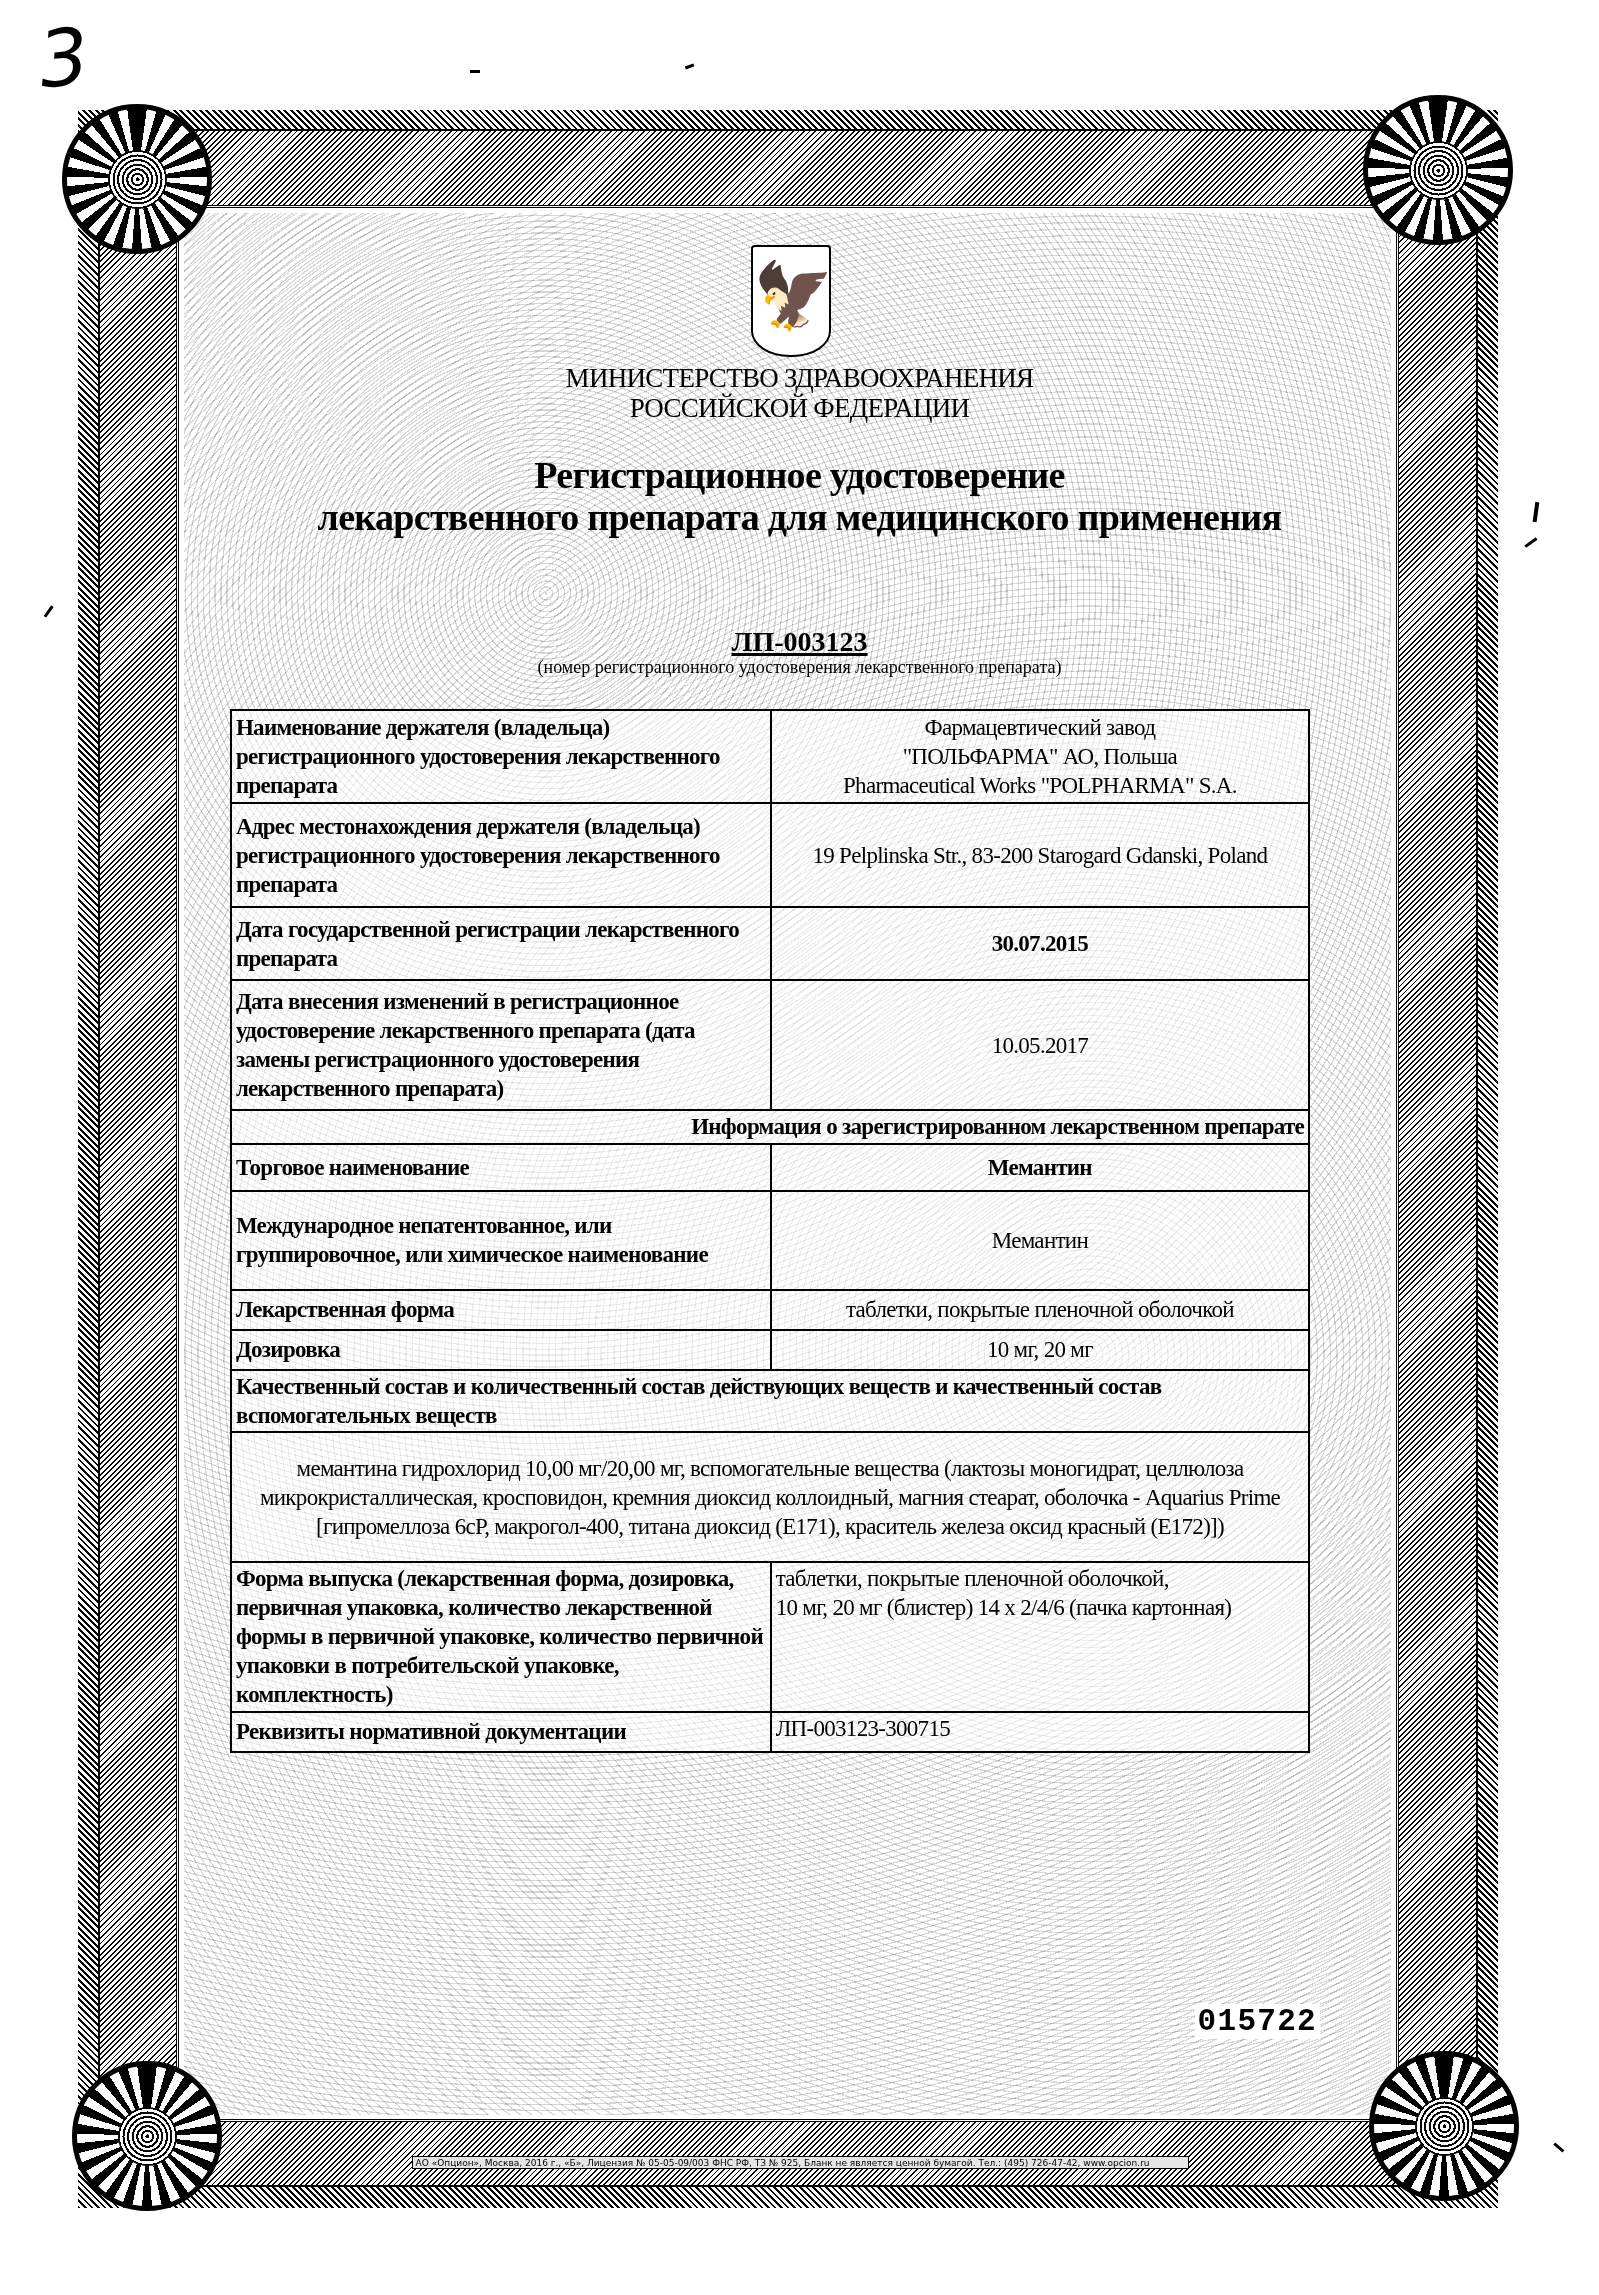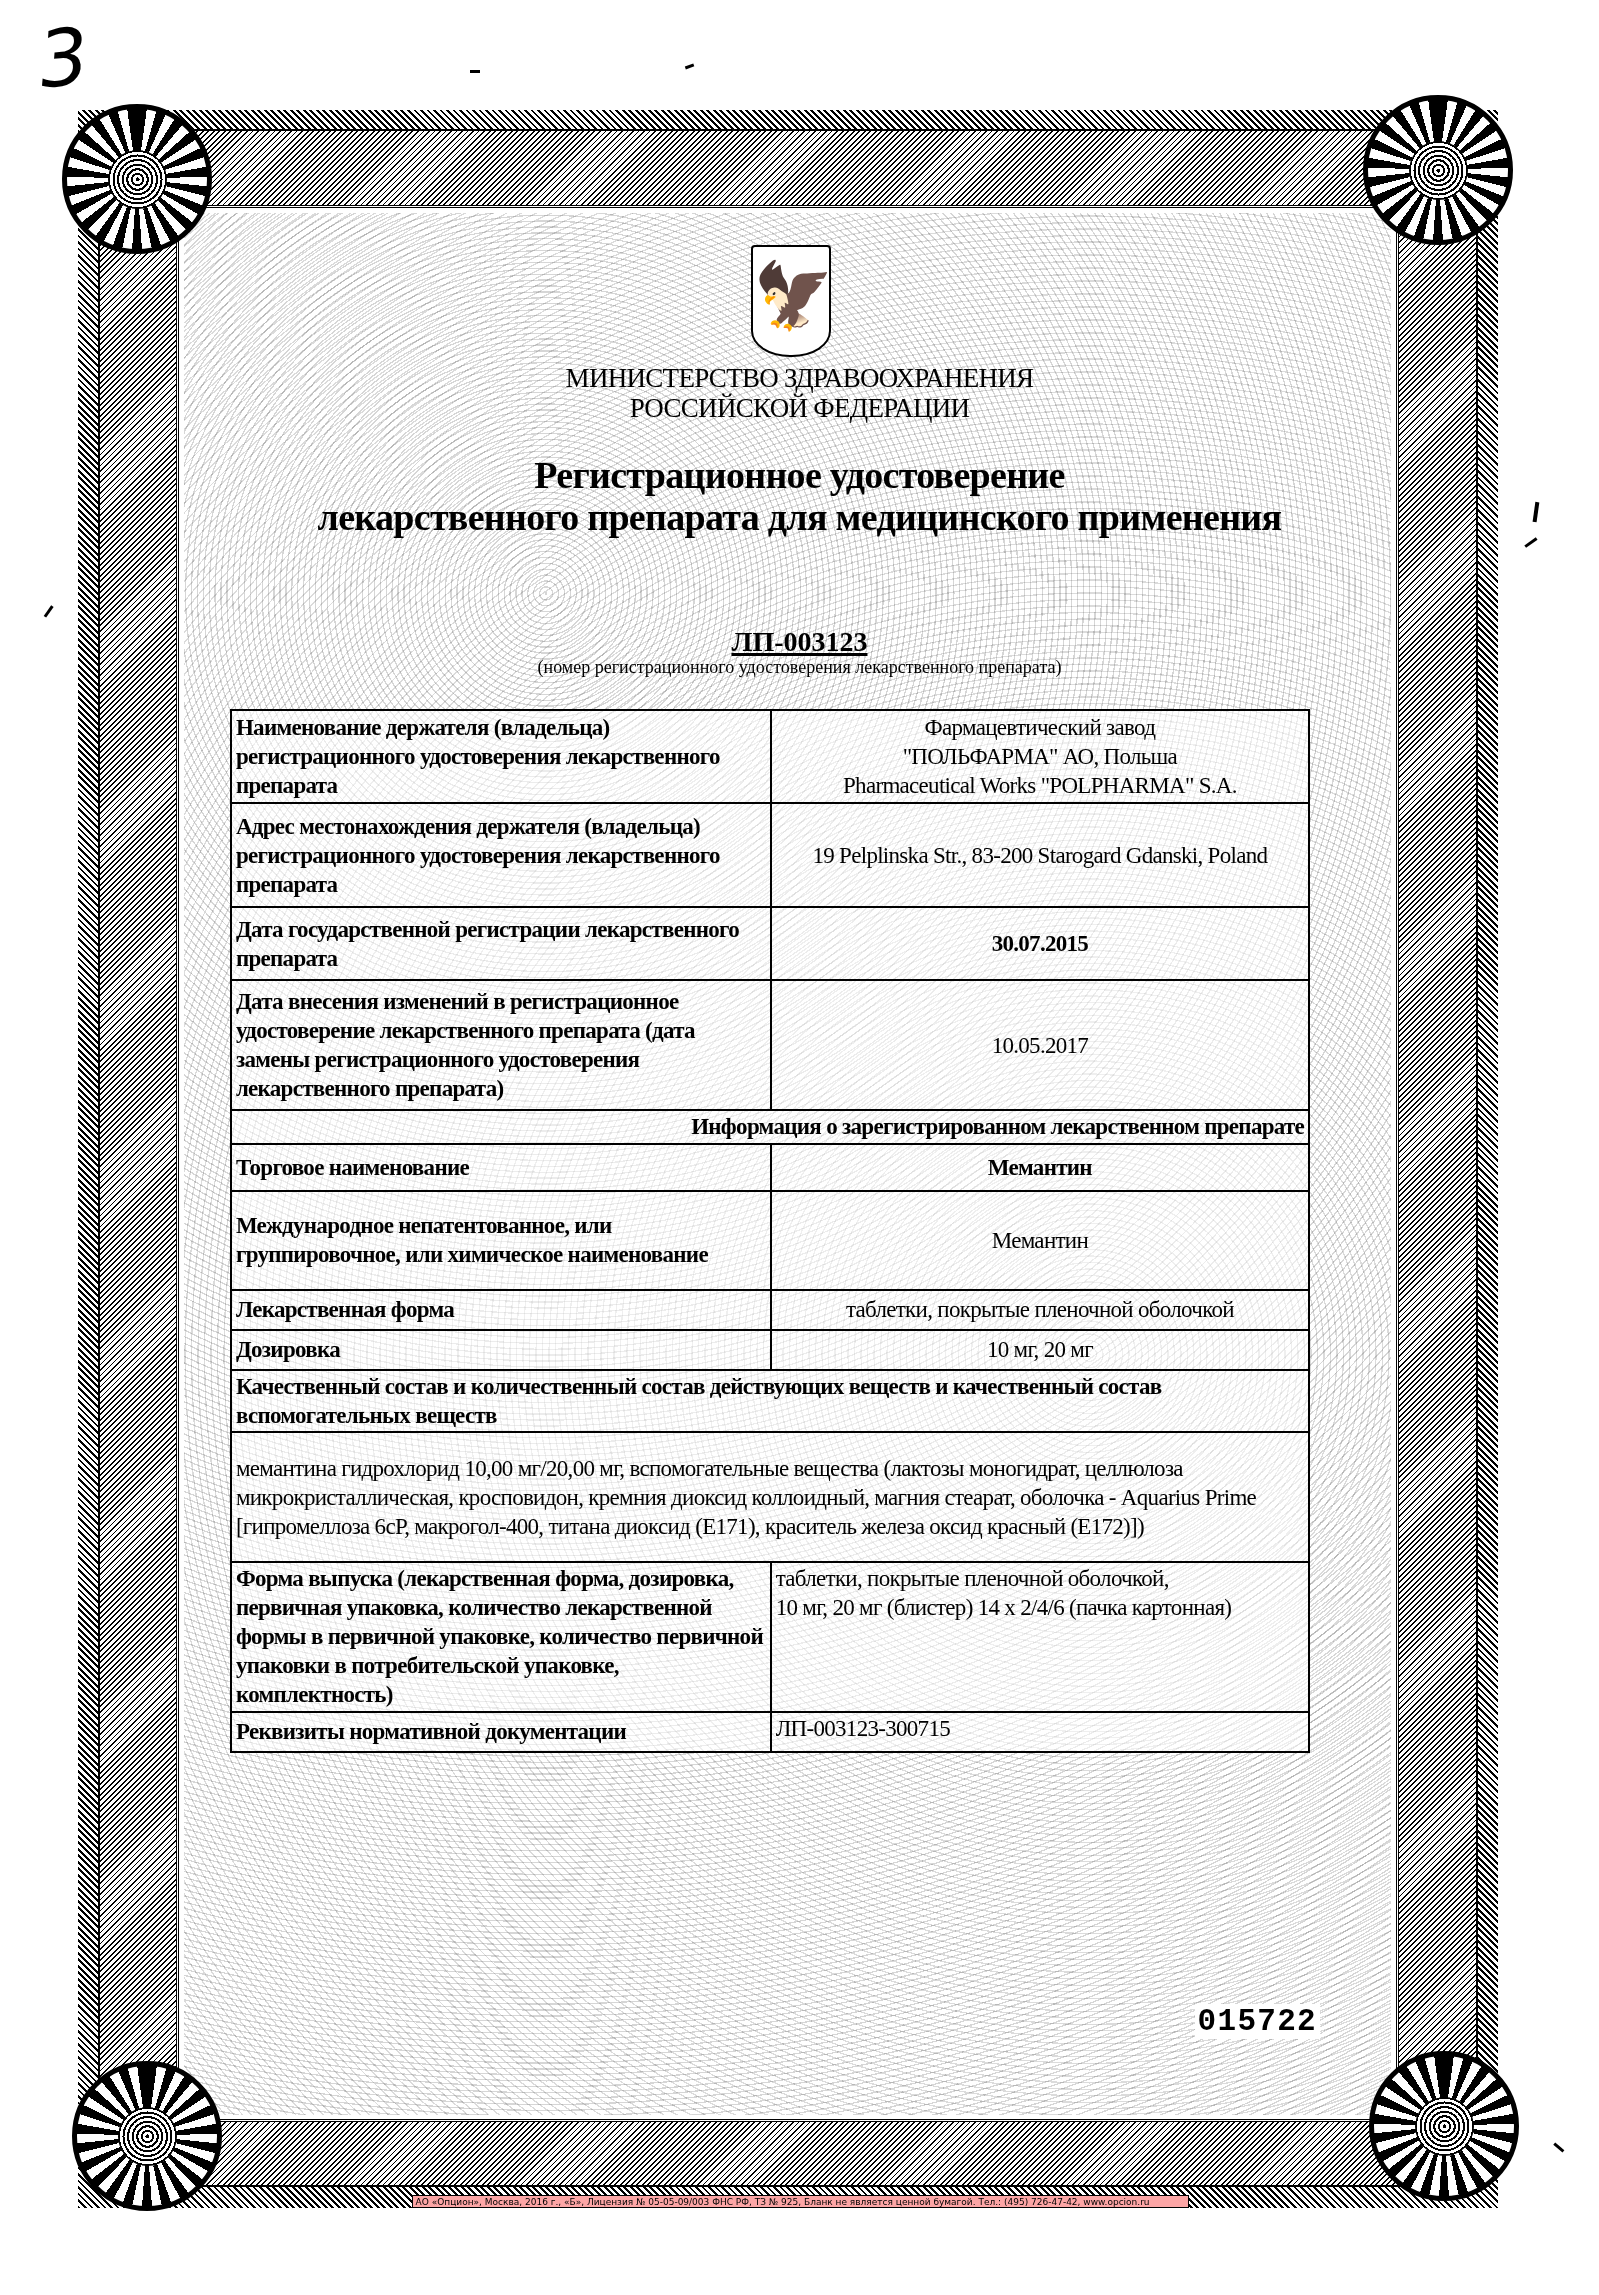--- a/index.html
+++ b/index.html
@@ -93,29 +93,29 @@
   .cert-table td {
     border:2.6px solid #000; font-size:23px; line-height:29px; vertical-align:middle;
     padding:1.3px 3.9px; font-weight:bold; letter-spacing:-0.7px;
   }
   .cert-table td.label { width:530px; text-align:left; }
   .cert-table td.value { text-align:center;border-radius:28px; }
   .cert-table td.value.left { text-align:left; vertical-align:top; }
   .cert-table td.value.normal { font-weight:normal; }
   .cert-table td.full { text-align:left; }
   .cert-table td.full.center { text-align:right; font-weight:bold;border-radius:8px; }
-  .cert-table td.full.normal { font-weight:normal; }
+  .cert-table td.full.normal { font-weight:normal;text-align:center; }
 
   .serial {
     position:absolute; left:1195px; top:2004px; font-family:"Liberation Mono","DejaVu Sans Mono",monospace;
     font-size:31px; font-weight:bold; letter-spacing:1.3px; background:#fff; padding:0 2.6px;
   }
   .footer-print {
     position:absolute; left:412px; top:2156px; width:770px; font-family:"DejaVu Sans",sans-serif;
-    font-size:9px; background:#fca5a5; border:1.3px solid #000; white-space:nowrap; overflow:hidden; padding:0.7px 2.6px;margin-top:39px;
+    font-size:9px; background:#e5e5e5; border:1.3px solid #000; white-space:nowrap; overflow:hidden; padding:0.7px 2.6px;
   }
 </style>
 </head>
 <body>
 
 <div class="handwritten-mark hw-three">3</div>
 <div class="handwritten-mark hw-tick1"></div>
 <div class="handwritten-mark hw-tick2"></div>
 <div class="handwritten-mark hw-tick3"></div>
 <div class="handwritten-mark hw-tick4"></div>

